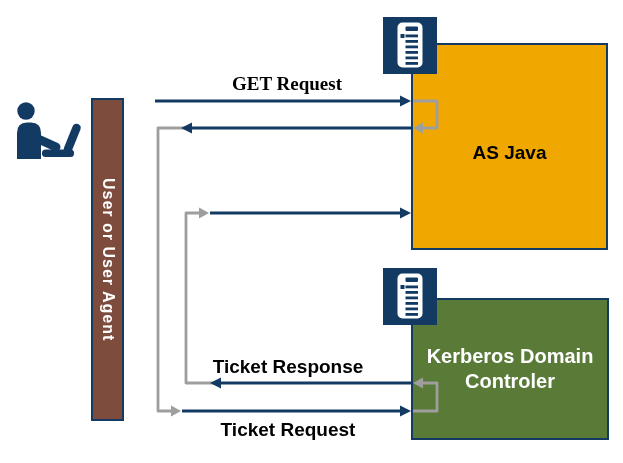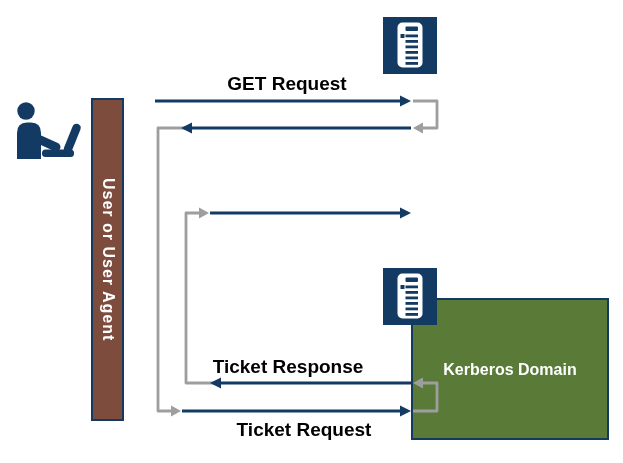--- a/index.html
+++ b/index.html
@@ -6,21 +6,21 @@
   .canvas{
     position:relative;width:623px;height:463px;background:#ffffff;
     font-family:"Liberation Sans",sans-serif;overflow:hidden;
   }
   
   .box{position:absolute;border:2px solid #123a63;box-sizing:border-box;
        display:flex;align-items:center;justify-content:center;text-align:center;}
   .box-asjava{left:411px;top:43px;width:197px;height:207px;background:#f0a800;}
   .box-asjava .box-label{color:#000;font-size:19px;font-weight:bold;padding-top:12px;}
   .box-kdc{left:411px;top:298px;width:198px;height:142px;background:#5a7b38;}
-  .box-kdc .box-label{color:#fff;font-size:16px;font-weight:bold;line-height:25px;}
+  .box-kdc .box-label{color:#fff;font-size:20px;font-weight:bold;line-height:25px;}
   .bar-user{
     position:absolute;left:91px;top:98px;width:33px;height:323px;
     background:#7e4c3c;border:2px solid #123a63;box-sizing:border-box;
     display:flex;align-items:center;justify-content:center;
   }
   .bar-user .vtext{
     writing-mode:vertical-rl;text-orientation:mixed;white-space:nowrap;
     color:#fff;font-size:16px;font-weight:bold;letter-spacing:1px;
   }
   
@@ -47,24 +47,28 @@
       <line x1="26" y1="41" x2="46" y2="50" stroke="#123a63" stroke-width="9" stroke-linecap="round"></line>
       <rect x="32" y="52.5" width="32" height="7.5" rx="3.5"></rect>
       <line x1="58" y1="52" x2="66.5" y2="31" stroke="#123a63" stroke-width="8.5" stroke-linecap="round"></line>
     </g>
   </svg>
 
   <div class="bar-user">
     <span class="vtext">User or User Agent</span>
   </div>
 
+  <div class="box box-asjava">
+    <span class="box-label">AS Java</span>
+  </div>
 
   <div class="box box-kdc">
     <span class="box-label">
       <span>Kerberos Domain</span><br>
+      <span>Controler</span>
     </span>
   </div>
 
   <svg class="overlay" width="623" height="463" viewBox="0 0 623 463">
 
     <g stroke="#9e9e9e" stroke-width="2.8" fill="none" stroke-linejoin="round">
       <path d="M 186,128 L 158,128 L 158,411 L 172,411"></path>
       <path d="M 214,383 L 186,383 L 186,213 L 200,213"></path>
       <path d="M 413,101 L 437,101 L 437,128 L 422,128"></path>
       <path d="M 413,411 L 437,411 L 437,383 L 422,383"></path>
@@ -115,17 +119,17 @@
       <rect x="17.5" y="17" width="4" height="4"></rect>
       <rect x="22.5" y="17.5" width="12.5" height="2.8"></rect>
       <rect x="22.5" y="23" width="12.5" height="2.8"></rect>
       <rect x="22.5" y="28.5" width="12.5" height="2.8"></rect>
       <rect x="22.5" y="34" width="12.5" height="2.8"></rect>
       <rect x="22.5" y="39.5" width="12.5" height="2.8"></rect>
       <rect x="22.5" y="45" width="12.5" height="2.8"></rect>
     </g>
   </svg>
 
-  <div class="msg" style="left:287px;top:73px;">GET Request</div>
+  <div class="msg" style="left:287px;top:73px;font-family:Liberation Serif, serif;">GET Request</div>
   <div class="msg" style="left:288px;top:356px;">Ticket Response</div>
-  <div class="msg" style="left:304px;top:419px;text-align:right;">Ticket Request</div>
+  <div class="msg" style="left:288px;top:419px;text-align:right;">Ticket Request</div>
 
 </div>
 
 </body></html>

